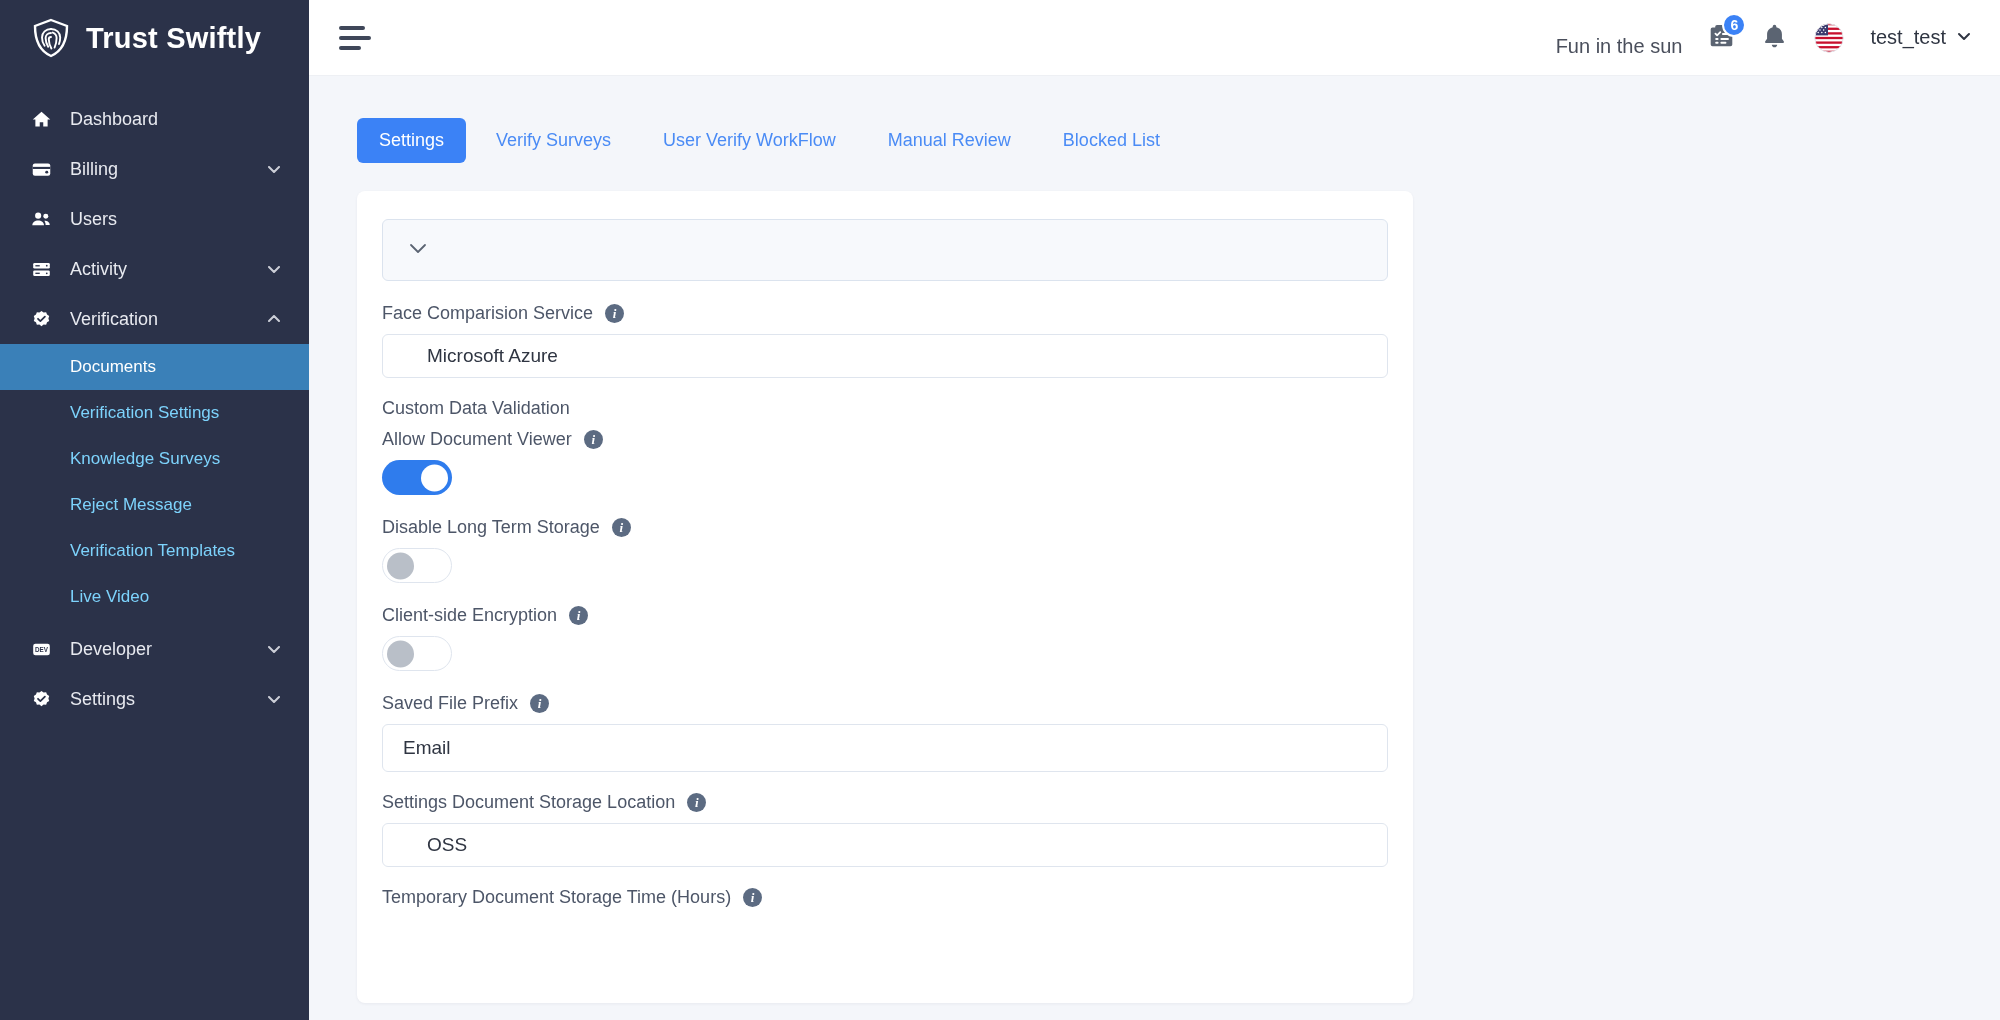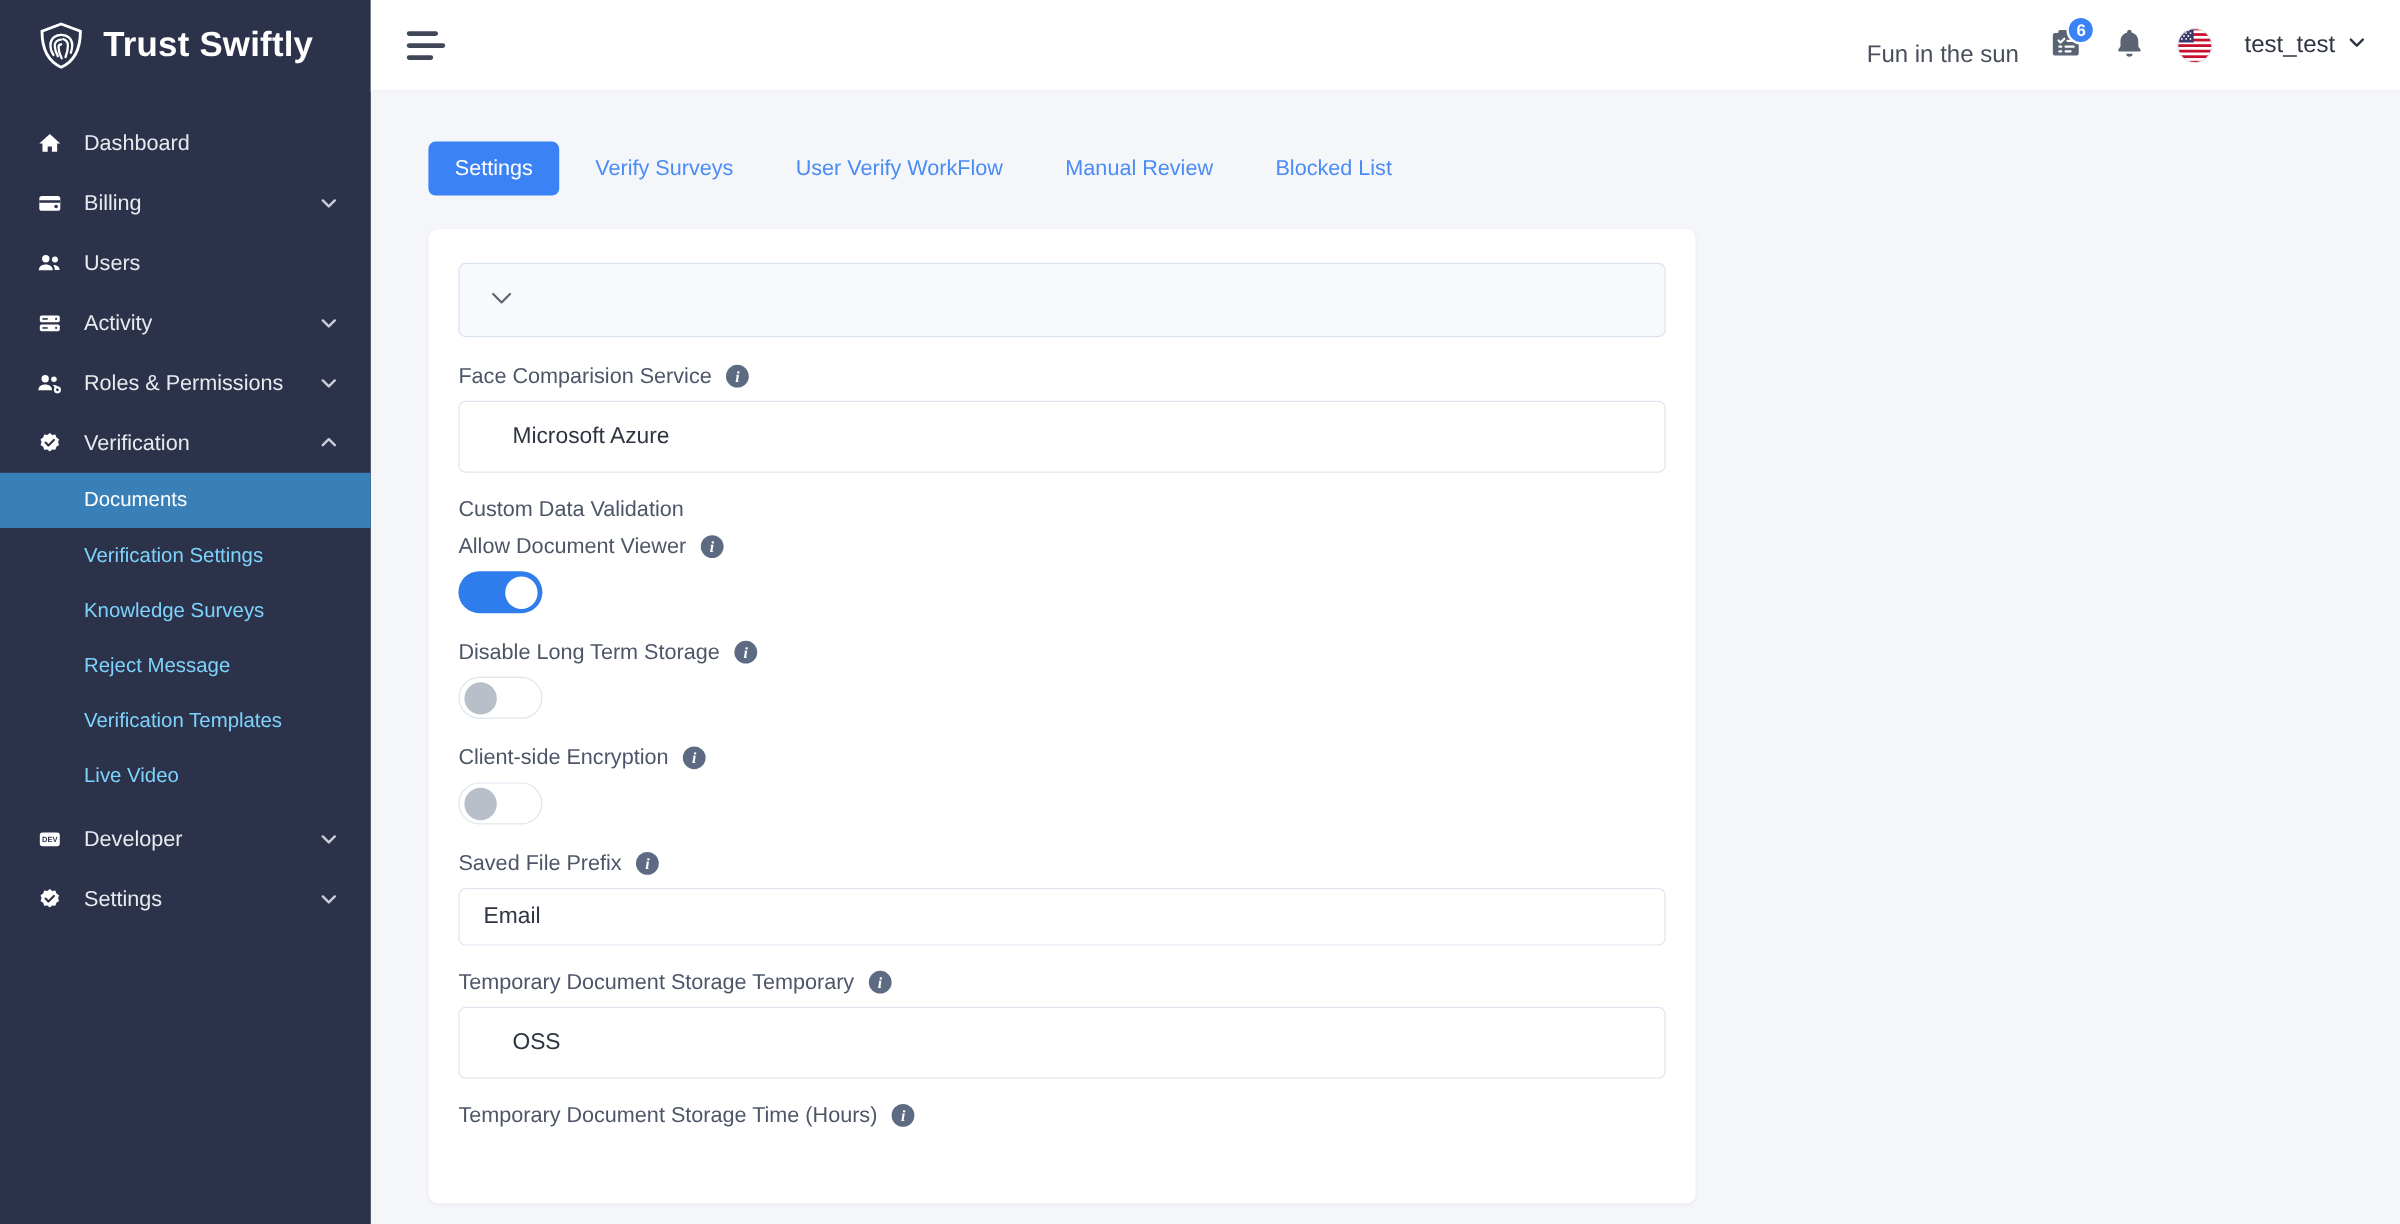--- a/index.html
+++ b/index.html
@@ -118,21 +118,21 @@
     display: flex; align-items: center; justify-content: center;
     flex: none; font-family: "Liberation Serif", serif;
   }
   .input {
     width: 1006px; height: 48px;
     border: 1px solid #dfe5ee; border-radius: 6px;
     background: #ffffff; display: flex; align-items: center;
     padding: 0 20px; font-size: 19px; color: #2f3542;
     margin-bottom: 20px; cursor: text;
   }
-  .input.tall { height: 60px; padding-left: 44px; }
+  .input.tall { height: 44px; padding-left: 44px; }
   .input.placeholder { color: #a9b0bd; font-size: 18px; }
 
   .switch {
     width: 70px; height: 35px; border-radius: 18px;
     position: relative; cursor: pointer; margin-bottom: 22px;
     display: block;
   }
   .switch.on { background: #2f7ced; }
   .switch.off { background: #ffffff; border: 1px solid #dfe5ee; }
   .switch .knob {
@@ -216,38 +216,20 @@
           </svg>
         </span>
         <span class="ni-label">Activity</span>
         <span class="ni-chev">
           <svg viewBox="0 0 16 16" width="16" height="16" fill="none" stroke="#e8eaf0" stroke-width="2" stroke-linecap="round" stroke-linejoin="round">
               <path d="M3 6 l5 5 l5 -5"></path>
             </svg>
         </span>
       </div>
 
-      <div class="nav-item">
-        <span class="ni-icon">
-          <svg viewBox="0 0 24 24" width="23" height="23" fill="#ffffff">
-            <circle cx="8" cy="8" r="3.2"></circle>
-              <circle cx="15.6" cy="8.4" r="2.4"></circle>
-            <path d="M2 18c0-3.2 2.6-5 6-5s6 1.8 6 5z"></path>
-            <path d="M14.4 13.2c2 0 3.8.7 4.8 2.1h-3.4c-.2-.8-.7-1.5-1.4-2.1z"></path>
-            <circle cx="18.6" cy="17.6" r="3.1"></circle>
-            <circle cx="18.6" cy="17.6" r="1.2" fill="#2b3249"></circle>
-          </svg>
-        </span>
-        <span class="ni-label">Roles &amp; Permissions</span>
-        <span class="ni-chev">
-          <svg viewBox="0 0 16 16" width="16" height="16" fill="none" stroke="#e8eaf0" stroke-width="2" stroke-linecap="round" stroke-linejoin="round">
-              <path d="M3 6 l5 5 l5 -5"></path>
-            </svg>
-        </span>
-      </div>
 
       <div class="nav-item">
         <span class="ni-icon">
           <svg viewBox="0 0 24 24" width="21" height="21" fill="#ffffff">
             <path d="M12 2.2l2.4 1.7 2.9-.3 1 2.8 2.5 1.6-.9 2.8.9 2.8-2.5 1.6-1 2.8-2.9-.3L12 19.6l-2.4-1.9-2.9.3-1-2.8-2.5-1.6.9-2.8-.9-2.8 2.5-1.6 1-2.8 2.9.3z"></path>
             <path d="M8 11.2l2.7 2.7 5.2-5.2" fill="none" stroke="#2b3249" stroke-width="2" stroke-linecap="round" stroke-linejoin="round"></path>
           </svg>
         </span>
         <span class="ni-label">Verification</span>
         <span class="ni-chev">
@@ -473,21 +455,21 @@
             <span>Saved File Prefix</span>
             <span class="info-icon">i</span>
           </div>
           <div class="input">
             <span>Email</span>
           </div>
         </div>
 
         <div class="field">
           <div class="field-label">
-            <span>Temporary Document Storage Temporary</span>
+            <span>Settings Document Storage Location</span>
             <span class="info-icon">i</span>
           </div>
           <div class="input tall">
             <span>OSS</span>
           </div>
         </div>
 
         <div class="field">
           <div class="field-label">
             <span>Temporary Document Storage Time (Hours)</span>

